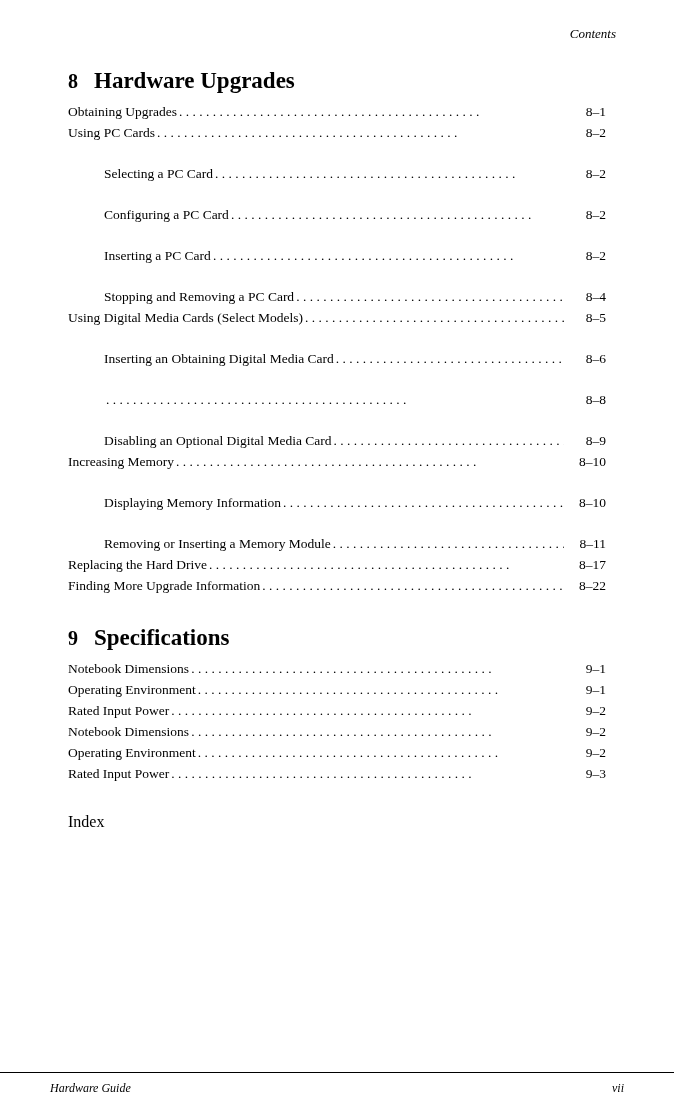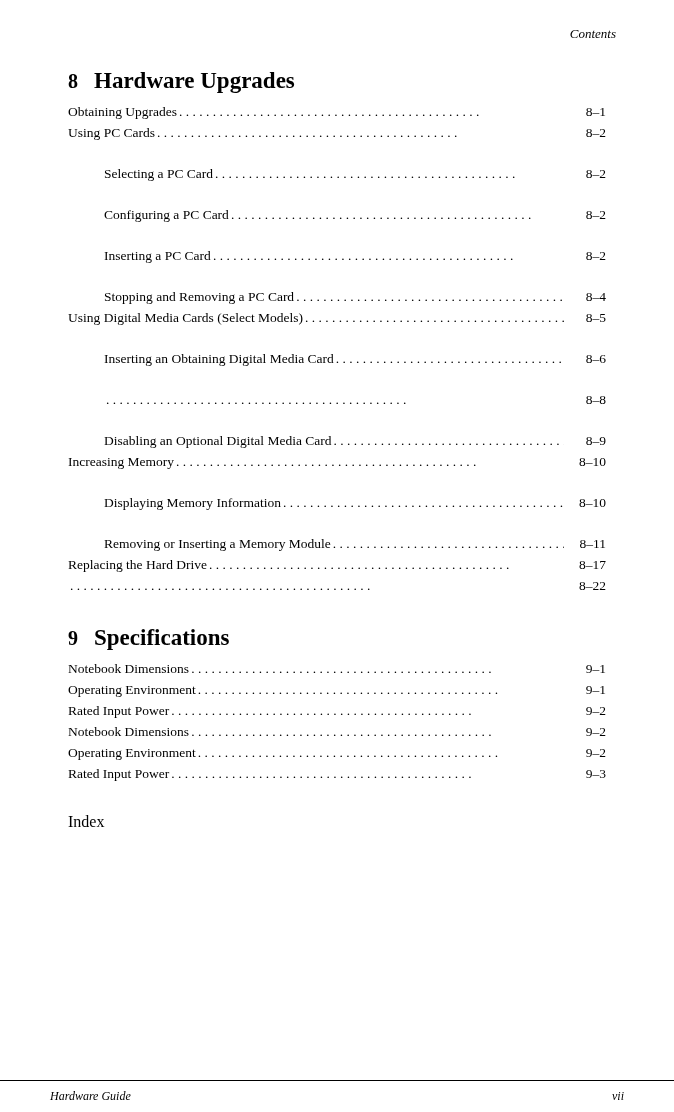--- a/index.html
+++ b/index.html
@@ -104,21 +104,21 @@
     }
 
     .index-heading {
       font-size: 16px;
       font-weight: normal;
       margin-top: 10px;
     }
 
     .footer {
       position: absolute;
-      bottom: 0;
+      bottom: 8px;
       left: 0;
       right: 0;
       display: flex;
       justify-content: space-between;
       padding: 8px 50px;
       border-top: 1px solid #000;
       font-size: 12px;
       font-style: italic;
     }
 
@@ -212,20 +212,21 @@
             <span class="toc-label">Removing or Inserting a Memory Module</span>
             <span class="toc-dots"> . . . . . . . . . . . . . . . . . . . . . . . . . . . . . . . . . . . . . . . . . . . . .</span>
             <span class="toc-page">8–11</span>
           </li>
           <li class="toc-item">
             <span class="toc-label">Replacing the Hard Drive</span>
             <span class="toc-dots"> . . . . . . . . . . . . . . . . . . . . . . . . . . . . . . . . . . . . . . . . . . . . .</span>
             <span class="toc-page">8–17</span>
           </li>
           <li class="toc-item">
+            <span class="toc-label">Finding More Upgrade Information</span>
             <span class="toc-dots"> . . . . . . . . . . . . . . . . . . . . . . . . . . . . . . . . . . . . . . . . . . . . .</span>
             <span class="toc-page">8–22</span>
           </li>
         </ul>
     </div>
 
     <div class="section">
       <div class="section-heading">
         <span class="section-number">9</span>
         <span class="section-title">Specifications</span>

